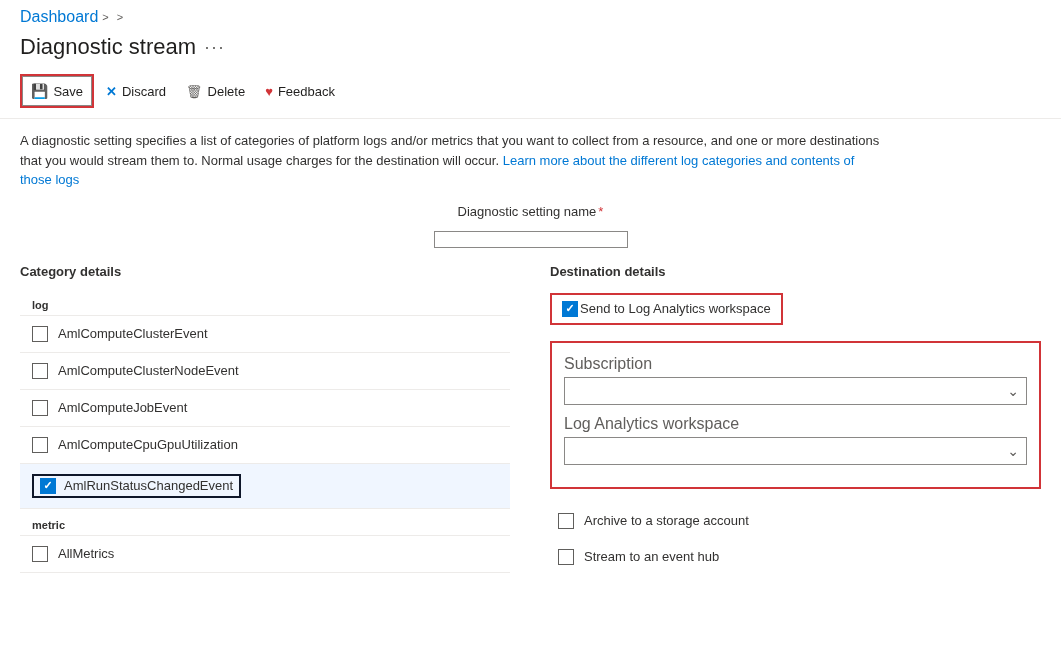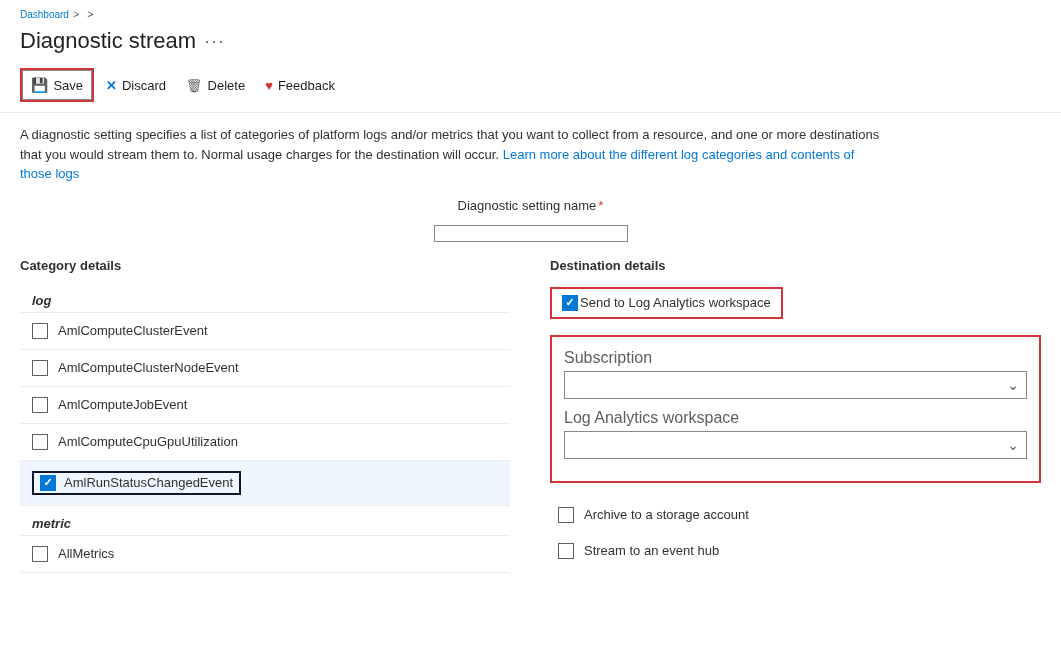--- a/index.html
+++ b/index.html
@@ -20,21 +20,21 @@
     .breadcrumb {
       display: flex;
       align-items: center;
       padding: 8px 20px 4px 20px;
       font-size: 12px;
       color: #605e5c;
     }
     .breadcrumb a {
       color: #0078d4;
       text-decoration: none;
-      font-size: 10px;
+      font-size: 16px;
     }
     .breadcrumb-sep {
       margin: 0 4px;
       color: #605e5c;
       font-size: 11px;
     }
 
     
     .page-title-row {
       display: flex;
@@ -195,25 +195,24 @@
       font-size: 11px;
       font-weight: bold;
     }
 
     .category-name {
       font-size: 13px;
       color: #323130;
     }
 
     .subsection-label {
-      font-size: 13px;
+      font-size: 11px;
       font-weight: 600;
       color: #323130;
       padding: 10px 12px 4px 12px;
-      font-style: italic;
     }
 
     
     .dest-section-label {
       font-size: 13px;
       font-weight: 600;
       color: #323130;
       margin-bottom: 14px;
     }
 

